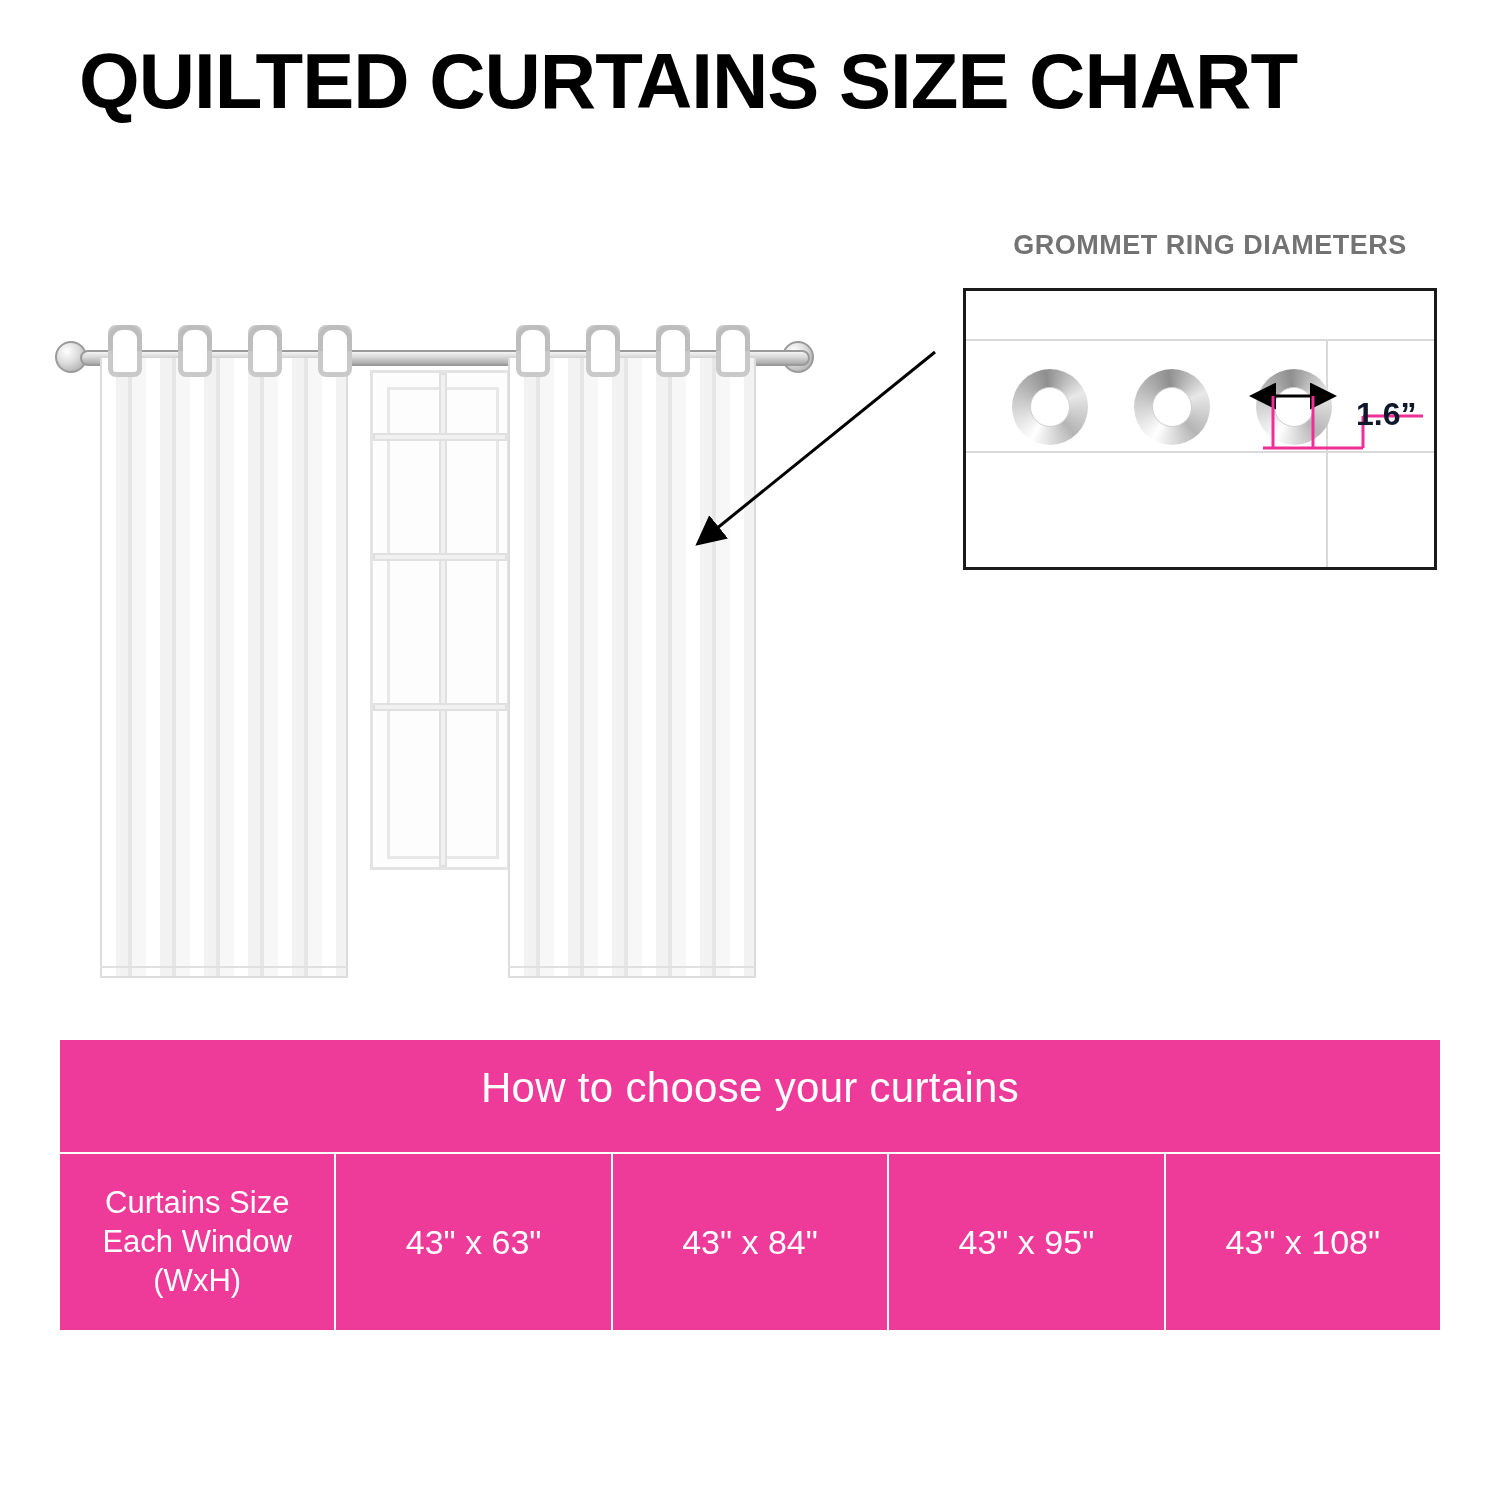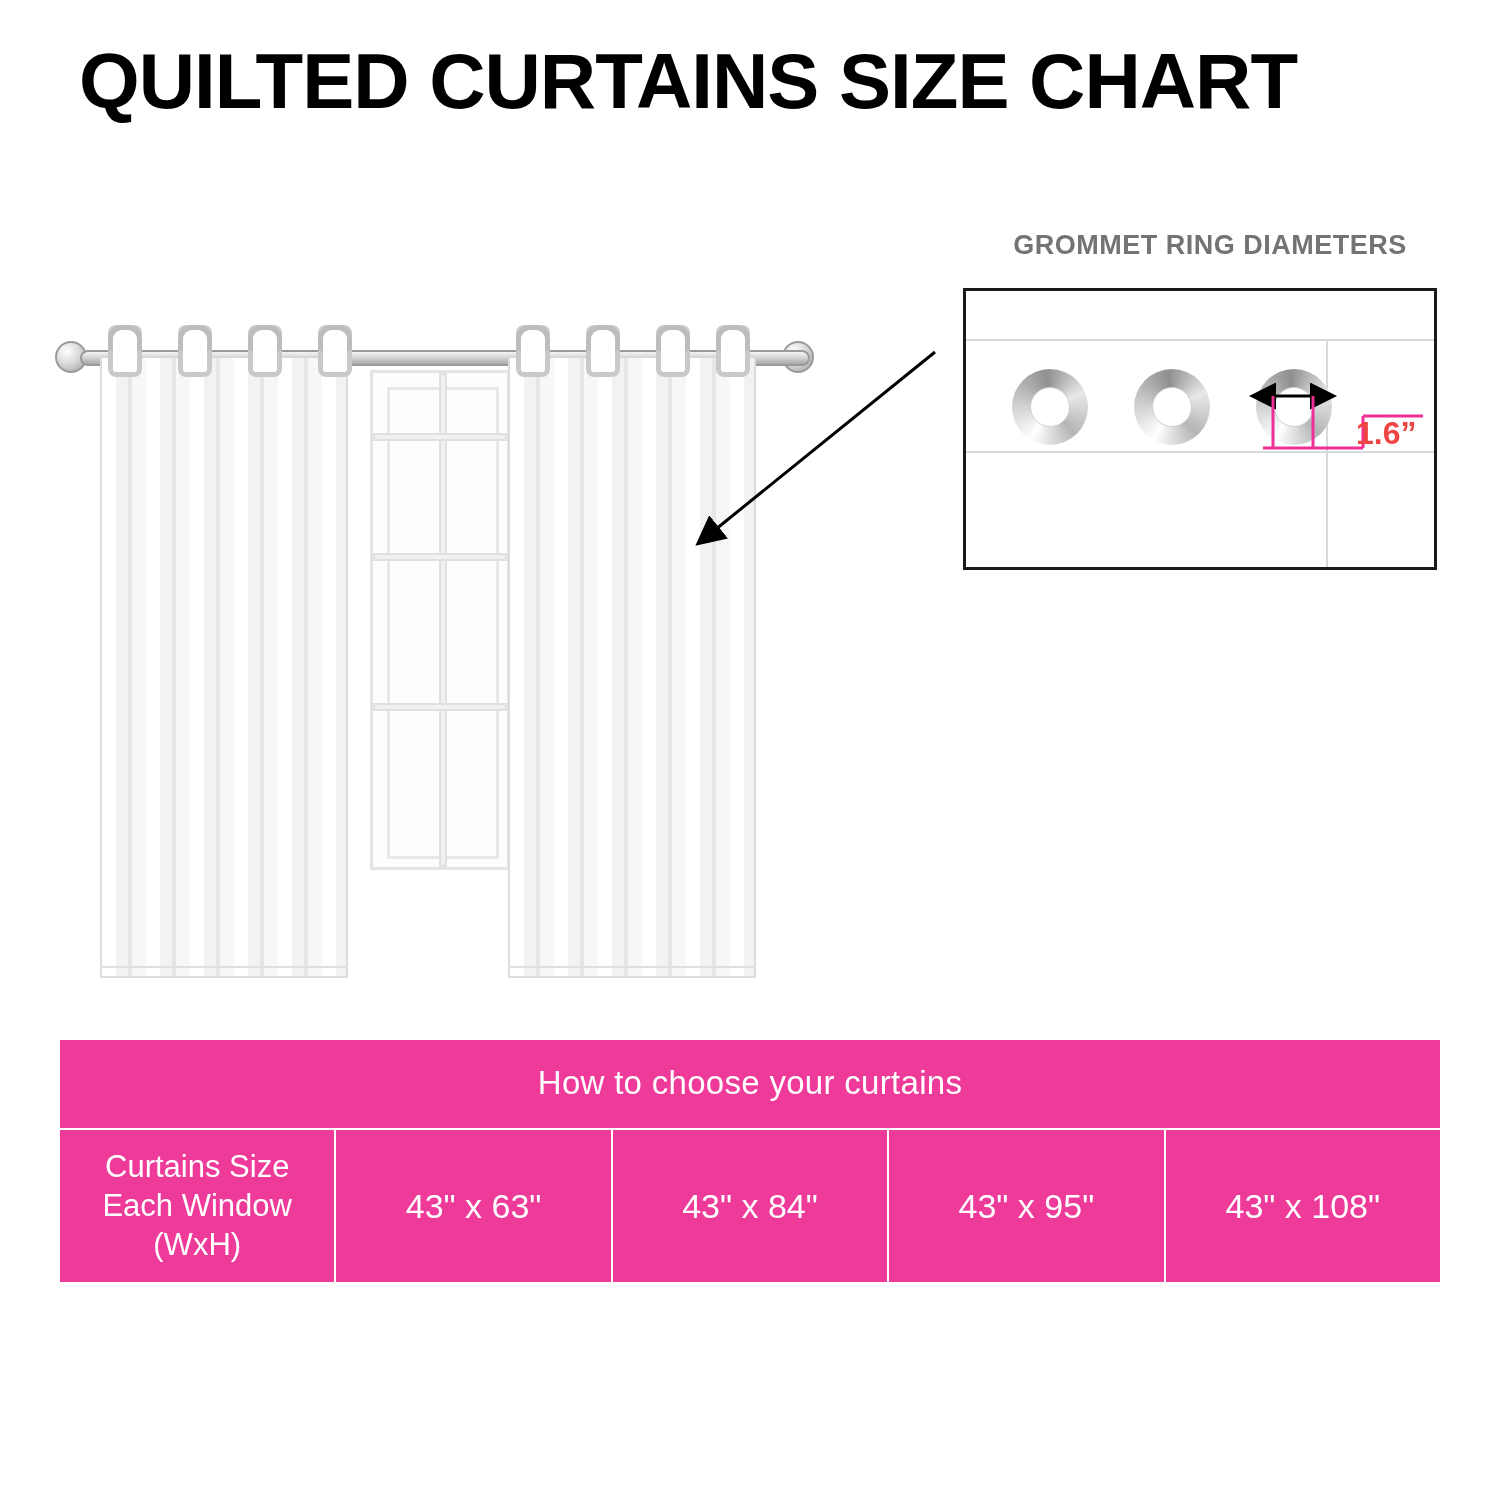--- a/index.html
+++ b/index.html
@@ -211,52 +211,52 @@
     left: 963px;
     top: 288px;
     width: 520px;
     height: 300px;
     pointer-events: none;
     overflow: visible;
   }
   .measure-label {
     position: absolute;
     left: 1356px;
-    top: 415px;
+    top: 396px;
     font-size: 32px;
     font-weight: bold;
-    color: #ef4444;
+    color: #0f172a;
   }
 
   
   .size-table {
     position: absolute;
     left: 58px;
     top: 1038px;
     width: 1384px;
     border-collapse: collapse;
     table-layout: fixed;
   }
   .size-table th, .size-table td {
     border: 2px solid #ffffff;
     background: #ee3a99;
     color: #ffffff;
     text-align: center;
     vertical-align: middle;
   }
   .size-table .table-head-cell {
-    font-size: 33px;
+    font-size: 42px;
     font-weight: normal;
-    padding: 24px 0 26px;
+    padding: 24px 0 40px;
     letter-spacing: 0.3px;
   }
   .size-table .row-label {
     font-size: 31px;
     line-height: 1.25;
-    padding: 18px 10px;
+    padding: 30px 10px;
     width: 272px;
   }
   .size-table .val {
     font-size: 34px;
     padding: 18px 6px;
   }
 </style>
 </head>
 <body>
 

